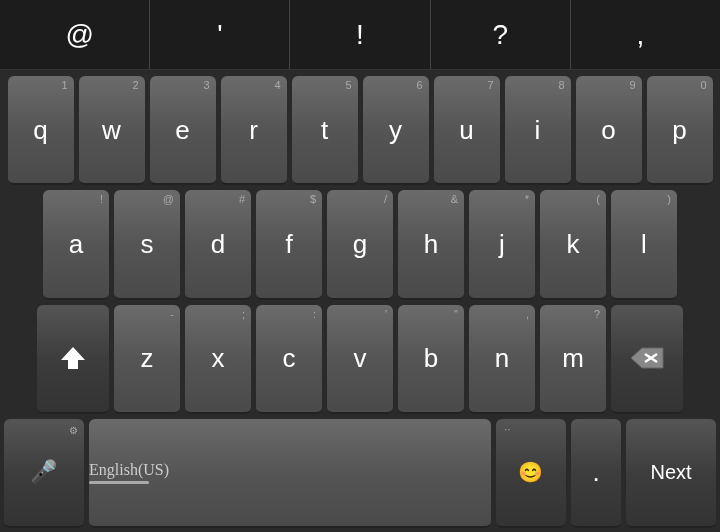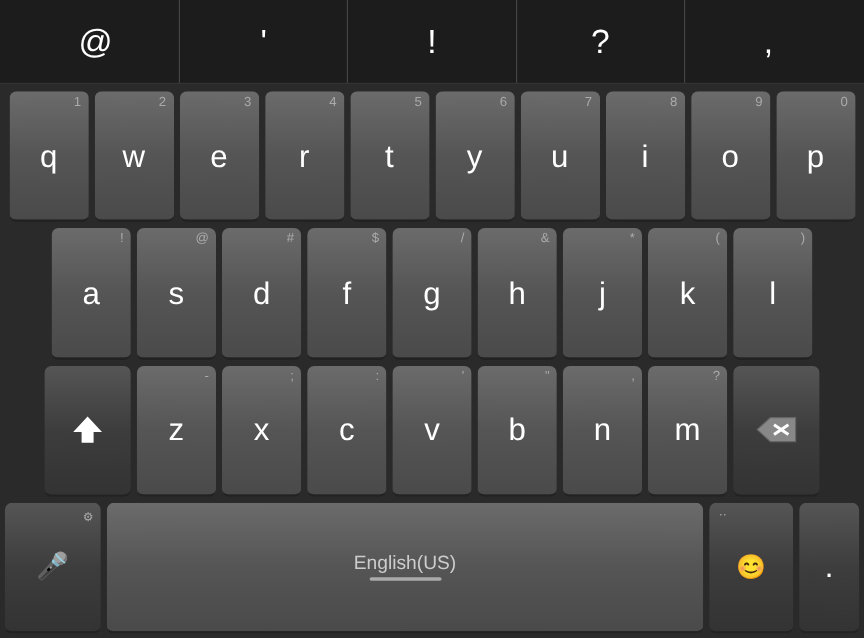--- a/index.html
+++ b/index.html
@@ -110,23 +110,24 @@
       max-width: 80px;
       min-width: 80px;
     }
 
     .key-space {
       background: linear-gradient(to bottom, #6b6b6b 0%, #555 50%, #4a4a4a 100%);
       flex: 1;
       max-width: 9999px;
       display: flex;
       flex-direction: column;
-      align-items: center;
+      align-items: flex-start;
       justify-content: center;
       gap: 2px;
+      font-family: Liberation Serif, serif;
     }
 
     .key-space .space-label {
       font-size: 16px;
       color: #ccc;
     }
 
     .key-space .space-bar-icon {
       width: 60px;
       height: 3px;
@@ -323,15 +324,18 @@
       <span class="space-label">English(US)</span>
       <div class="space-bar-icon"></div>
     </div>
     <div class="key key-emoji" style="position:relative;">
       <span class="emoji-dots">··</span>
       <span class="emoji-icon">😊</span>
     </div>
     <div class="key key-period">
       <span class="key-main">.</span>
     </div>
+    <div class="key key-next">
+      <span class="key-main" style="font-size:20px;">Next</span>
+    </div>
   </div>
 
 </div>
 
 </body></html>

